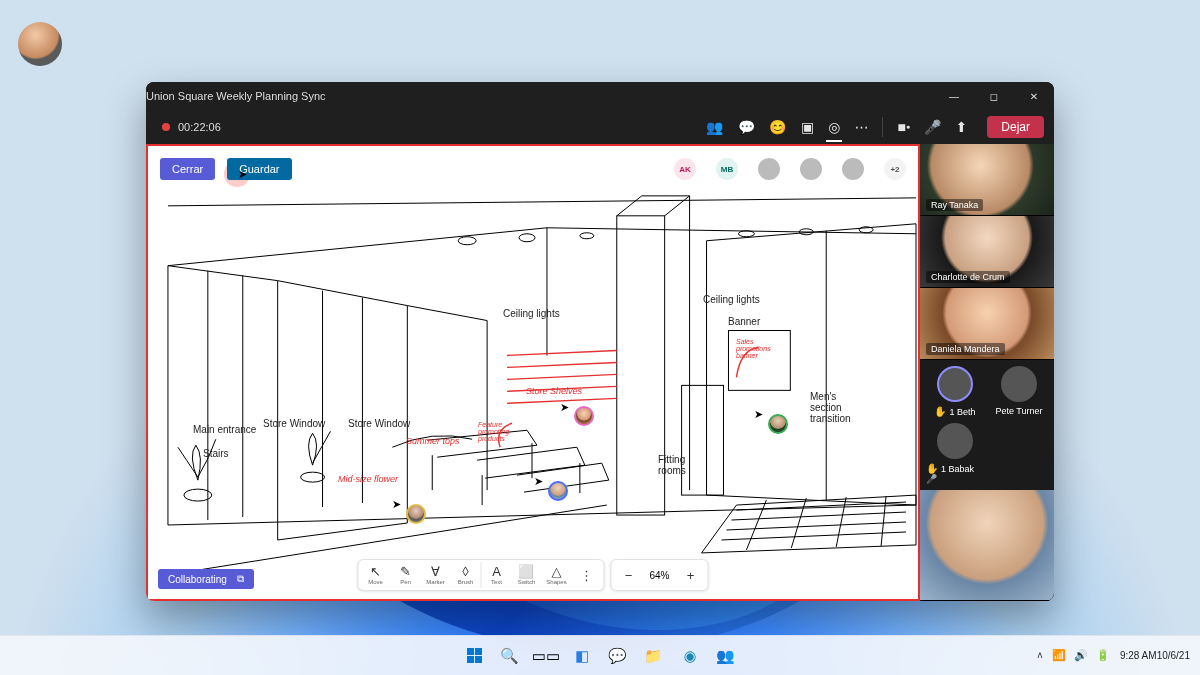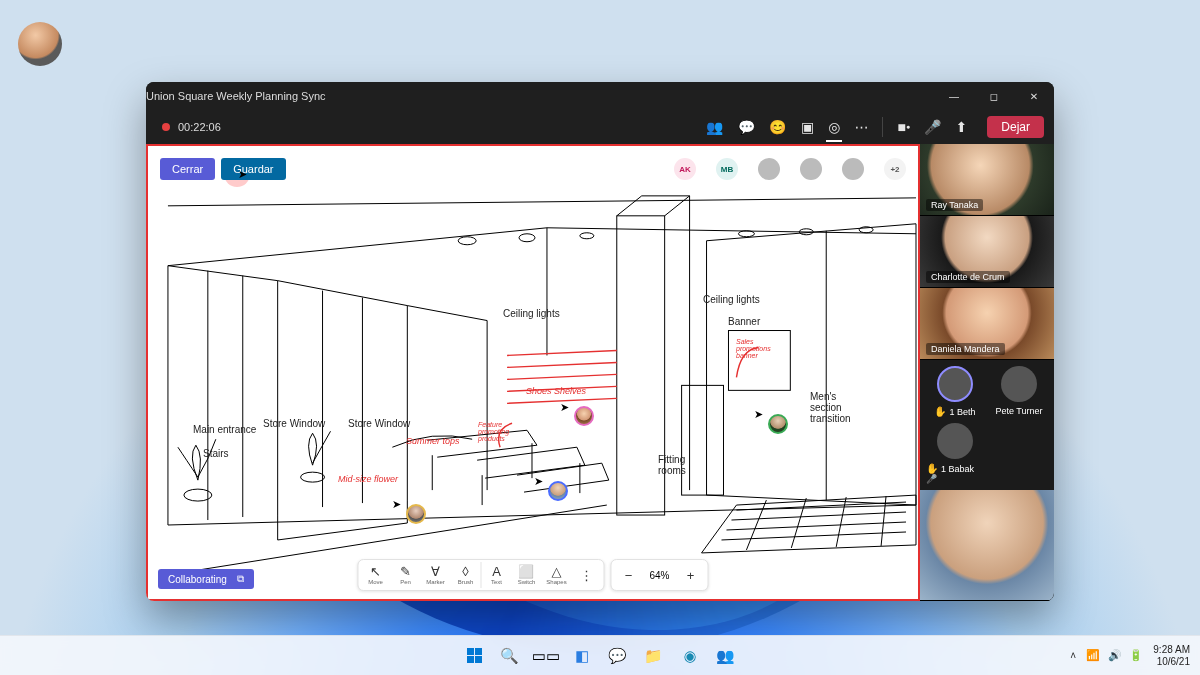--- a/index.html
+++ b/index.html
@@ -37,21 +37,21 @@
   .ppl{width:134px; background:#000; display:flex; flex-direction:column;}
   .tile{position:relative; flex:0 0 72px; background:#222 center/cover; border-bottom:1px solid #000;}
   .tile:last-child{flex:1;}
   .tile .name{position:absolute; left:6px; bottom:4px; font-size:9px; color:#fff; background:rgba(0,0,0,.45); padding:1px 5px; border-radius:2px;}
   .pair{display:flex; gap:6px; padding:6px; background:#1b1b1b;}
   .mini{flex:1; display:flex; flex-direction:column; align-items:center; gap:4px; color:#fff; font-size:9px;}
   .mini .av{width:36px;height:36px;border-radius:50%;background:#555 center/cover; border:2px solid #8e8cff;}
   .raise{color:#f7b500; font-size:10px;}
 
   
-  .topbtns{position:absolute; left:12px; top:12px; display:flex; gap:6px; z-index:5;}
+  .topbtns{position:absolute; left:12px; top:12px; display:flex; gap:12px; z-index:5;}
   .btn{background:#585bd6; color:#fff; font-size:11px; padding:5px 12px; border-radius:3px; cursor:pointer;}
   .btn.dark{background:#0369a1;}
   .pinkring{position:absolute; width:26px;height:26px;border-radius:50%;background:rgba(255,160,160,.55); left:76px; top:15px; z-index:4;}
   .cursor{position:absolute; font-size:11px; z-index:6;}
 
   .avrow{position:absolute; right:12px; top:12px; display:flex; gap:20px; z-index:5;}
   .chip{width:22px;height:22px;border-radius:50%;display:flex;align-items:center;justify-content:center;font-size:8px;font-weight:600;color:#555;background:#eee;}
   .chip.ak{background:#fce4ec;color:#c2185b;}
   .chip.mb{background:#e0f2f1;color:#00695c;}
   .chip.img{background:#bbb center/cover;}
@@ -78,21 +78,21 @@
   .sketch .redthin{stroke:#e53030; stroke-width:1.4;}
 
   
   .taskbar{position:absolute; left:0; right:0; bottom:0; height:40px; background:rgba(243,246,252,.92); backdrop-filter:blur(6px); border-top:1px solid rgba(0,0,0,.06); display:flex; align-items:center;}
   .tb-center{position:absolute; left:50%; transform:translateX(-50%); display:flex; gap:6px;}
   .tb-btn{width:30px;height:30px;border-radius:4px;display:flex;align-items:center;justify-content:center;font-size:15px;}
   .winlogo{display:grid;grid-template-columns:7px 7px;grid-template-rows:7px 7px;gap:1px;}
   .winlogo span{background:#0078d4;}
   .tb-right{position:absolute; right:10px; display:flex; align-items:center; gap:10px; font-size:10px; color:#222;}
   .tb-right .tray{display:flex;gap:8px;color:#444;font-size:11px;}
-  .clock{display:flex;flex-direction:column;align-items:flex-end;line-height:1.15; font-size:10px;}
+  .clock{display:flex;flex-direction:row;align-items:flex-end;line-height:1.15; font-size:10px;}
   
   .av-a{background:radial-gradient(circle at 45% 30%,#f5d6b8,#b88a66 55%,#2d3a2a 60%,#1a231a)}
   .av-b{background:radial-gradient(circle at 50% 35%,#f6d2b0,#d49a77 50%,#7a4a2a 55%,#b98a5a)}
   .av-c{background:radial-gradient(circle at 50% 30%,#f2d9c2,#c9a081 50%,#1a1a1a 55%,#3a3a3a)}
   .av-d{background:radial-gradient(circle at 50% 30%,#f0d4ba,#caa07e 55%,#6b87a6 60%,#9bb3c9)}
   .av-e{background:radial-gradient(circle at 50% 30%,#e8cfc0,#b08870 55%,#555 60%,#888)}
   .av-f{background:radial-gradient(circle at 50% 30%,#ecd6e8,#caa8d2 55%,#4a3a60 60%)}
   .av-g{background:radial-gradient(circle at 50% 30%,#e6d0b6,#b4906e 55%,#224422 60%)}
 </style>
 </head>
@@ -223,21 +223,21 @@
       <div class="wb-label" style="left:115px; top:272px;">Store Window</div>
       <div class="wb-label" style="left:200px; top:272px;">Store Window</div>
       <div class="wb-label" style="left:355px; top:162px;">Ceiling lights</div>
       <div class="wb-label" style="left:555px; top:148px;">Ceiling lights</div>
       <div class="wb-label" style="left:580px; top:170px;">Banner</div>
       <div class="wb-label" style="left:662px; top:245px; width:60px;">Men's section transition</div>
       <div class="wb-label" style="left:510px; top:308px; width:40px;">Fitting rooms</div>
 
       <div class="red-label" style="left:190px; top:328px;font-style:italic;">Mid-size flower</div>
       <div class="red-label" style="left:258px; top:290px;">Summer tops</div>
-      <div class="red-label" style="left:378px; top:240px;">Shoes Shelves</div>
+      <div class="red-label" style="left:378px; top:240px;">Store Shelves</div>
       <div class="red-label" style="left:330px; top:275px; width:48px; font-size:7px;">Feature promoting products</div>
       <div class="red-label" style="left:588px; top:192px; width:50px; font-size:7px;">Sales promotions banner</div>
 
       <div class="collab-cursor av-b" style="left:426px; top:260px; border-color:#e56ac0;"></div>
       <span class="cursor" style="left:412px; top:255px;">➤</span>
       <div class="collab-cursor av-g" style="left:620px; top:268px; border-color:#3aaa55;"></div>
       <span class="cursor" style="left:606px; top:262px;">➤</span>
       <div class="collab-cursor av-d" style="left:400px; top:335px; border-color:#4a6cff;"></div>
       <span class="cursor" style="left:386px; top:329px;">➤</span>
       <div class="collab-cursor av-e" style="left:258px; top:358px; border-color:#e5b84a;"></div>

